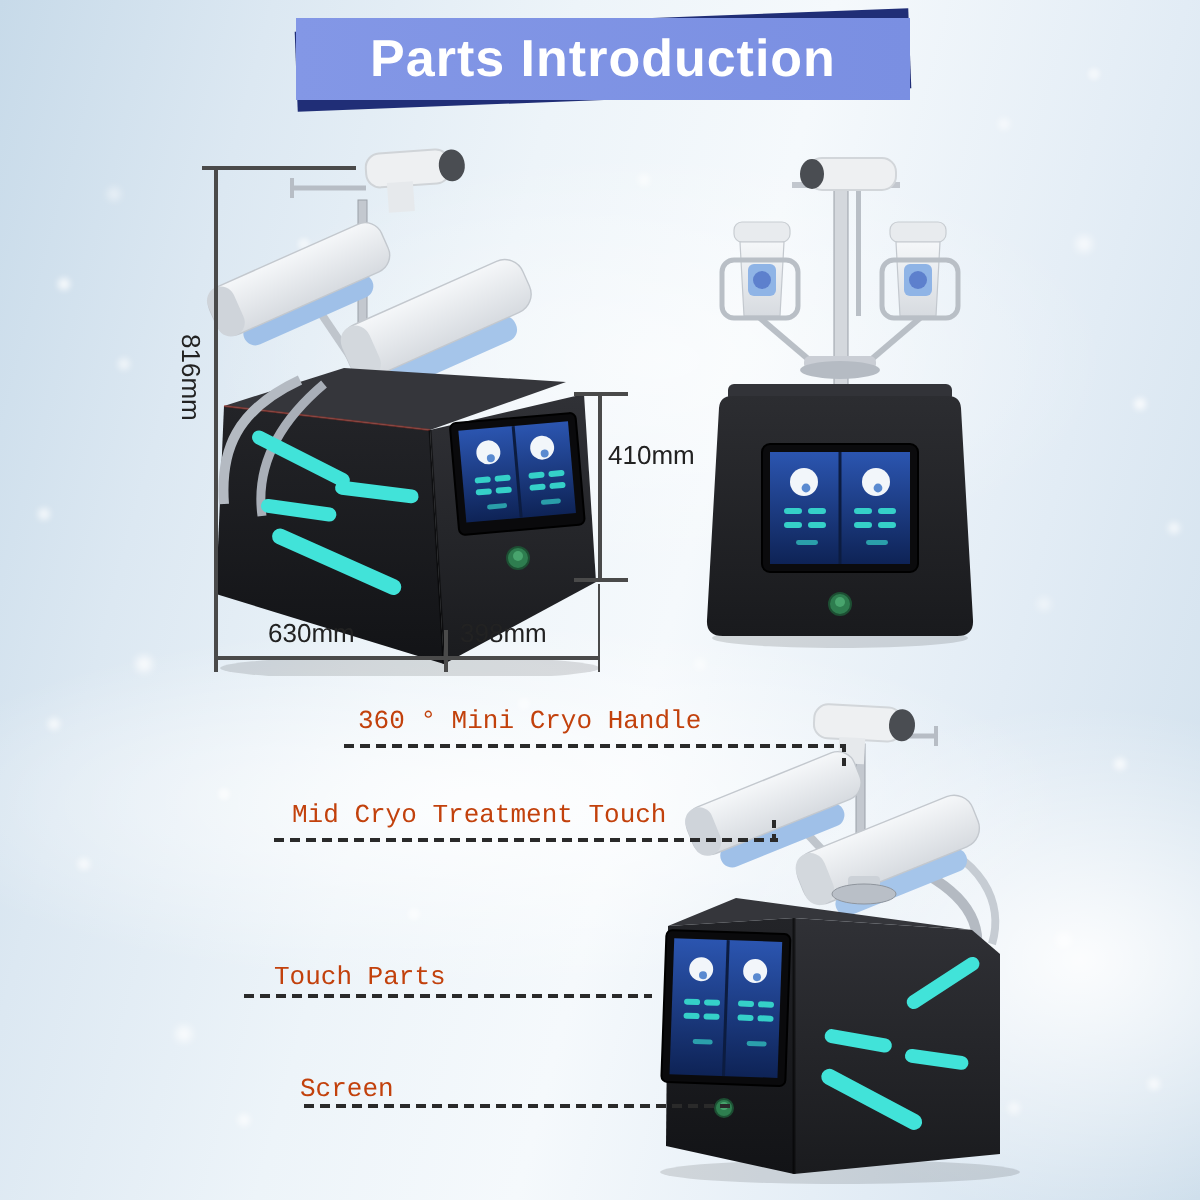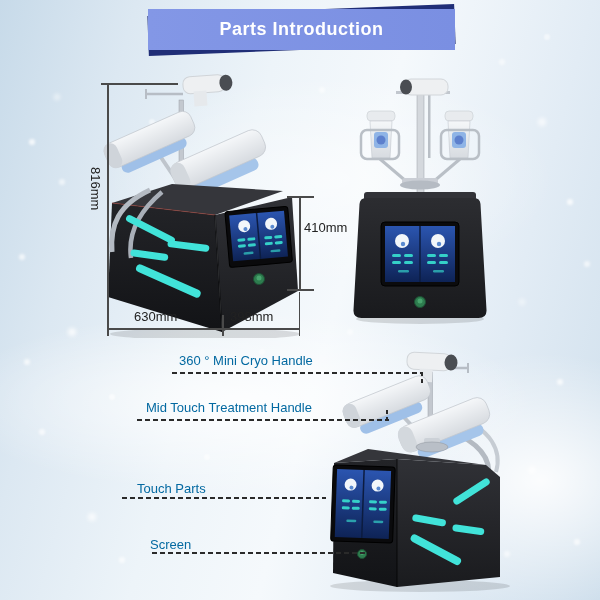--- a/index.html
+++ b/index.html
@@ -26,26 +26,26 @@
       505px 552px 3px 1px rgba(255,255,255,.6), 348px 330px 3px 1px rgba(255,255,255,.55),
       150px 120px 2px 1px rgba(255,255,255,.5), 260px 350px 2px 1px rgba(255,255,255,.5),
       110px 395px 2px 1px rgba(255,255,255,.6), 470px 415px 2px 1px rgba(255,255,255,.5),
       205px 455px 2px 1px rgba(255,255,255,.55),545px 35px 2px 1px rgba(255,255,255,.5);
   }
   .banner-back{position:absolute;left:148px;top:10px;width:307px;height:40px;
     background:#202e77;transform:rotate(-2.2deg);}
   .banner{position:absolute;left:148px;top:9px;width:307px;height:41px;
     background:linear-gradient(90deg,#8397e6,#7a8fe2);
     display:flex;align-items:center;justify-content:center;}
-  .banner span{color:#ffffff;font-size:18px;font-weight:bold;letter-spacing:.5px;}
+  .banner span{color:#ffffff;font-size:26px;font-weight:bold;letter-spacing:.5px;}
   svg{position:absolute;}
   .dim-line{position:absolute;background:#4a4a4a;}
   .dim-label{position:absolute;color:#222;font-size:13px;white-space:nowrap;}
   .dim-label.vert{writing-mode:vertical-rl;}
-  .part-label{position:absolute;color:#0369a1;font-size:13px;white-space:nowrap;}
+  .part-label{position:absolute;color:#c2410c;font-size:13px;white-space:nowrap;font-family:Liberation Mono, monospace;}
   .dash-h{position:absolute;height:2px;background:repeating-linear-gradient(90deg,#2a2a2a 0 5px,transparent 5px 8px);}
   .dash-v{position:absolute;width:2px;background:repeating-linear-gradient(180deg,#2a2a2a 0 4px,transparent 4px 7px);}
 </style>
 </head>
 <body>
 
 <div class="snow"></div>
 
 <div class="banner-back"></div>
 <div class="banner">
@@ -299,21 +299,21 @@
 
 <div class="dim-line" style="left:299px;top:196px;width:1.5px;height:94px"></div>
 <div class="dim-line" style="left:287px;top:196px;width:27px;height:1.5px"></div>
 <div class="dim-line" style="left:287px;top:289px;width:27px;height:1.5px"></div>
 <div class="dim-label" style="left:304px;top:220px">410mm</div>
 
 <div class="part-label" style="left:179px;top:353px">360 ° Mini Cryo Handle</div>
 <div class="dash-h" style="left:172px;top:372px;width:251px"></div>
 <div class="dash-v" style="left:421px;top:372px;height:13px"></div>
 
-<div class="part-label" style="left:146px;top:400px">Mid Touch Treatment Handle</div>
+<div class="part-label" style="left:146px;top:400px">Mid Cryo Treatment Touch</div>
 <div class="dash-h" style="left:137px;top:419px;width:252px"></div>
 <div class="dash-v" style="left:386px;top:410px;height:10px"></div>
 
 <div class="part-label" style="left:137px;top:481px">Touch Parts</div>
 <div class="dash-h" style="left:122px;top:497px;width:204px"></div>
 
 <div class="part-label" style="left:150px;top:537px">Screen</div>
 <div class="dash-h" style="left:152px;top:552px;width:213px"></div>
 
 </body></html>

